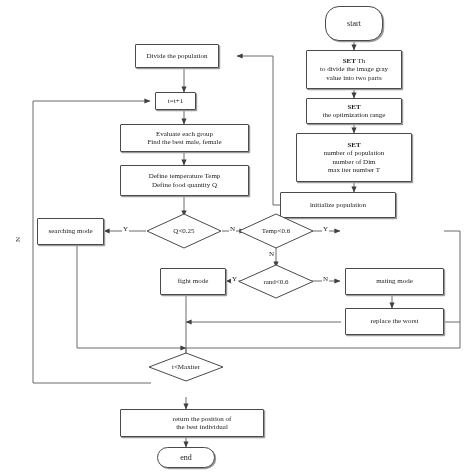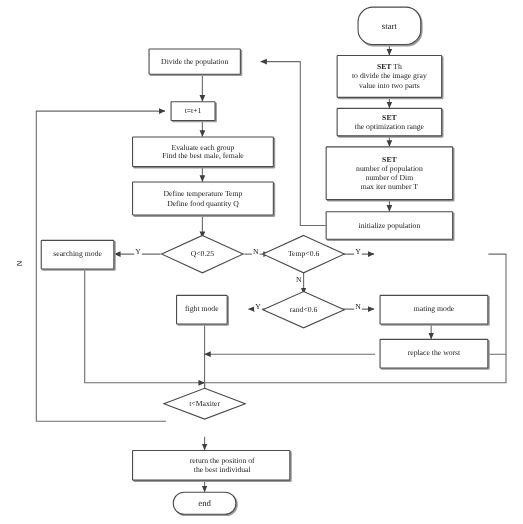--- a/index.html
+++ b/index.html
@@ -107,21 +107,21 @@
 
   <div class="node proc" style="left:296px;top:133px;width:116px;height:49px;font-size:7px;">
     <span class="txt">
       <b>SET</b><br>
       <span>number of population</span><br>
       <span>number of Dim</span><br>
       <span>max iter number  T</span>
     </span>
   </div>
 
-  <div class="node proc" style="left:296px;top:192px;width:116px;height:26px;font-size:7px;">
+  <div class="node proc" style="left:280px;top:192px;width:116px;height:26px;font-size:7px;">
     <span class="txt">initialize population</span>
   </div>
 
 
   <div class="node proc" style="left:345px;top:268px;width:99px;height:27px;font-size:7px;">
     <span class="txt">mating mode</span>
   </div>
 
   <div class="node proc" style="left:345px;top:308px;width:99px;height:27px;font-size:7px;">
     <span class="txt">replace the worst</span>
@@ -157,21 +157,21 @@
   </div>
 
   <div class="node term" style="left:157px;top:447px;width:58px;height:21px;font-size:8px;">
     <span class="txt">end</span>
   </div>
 
   <div class="node proc" style="left:37px;top:218px;width:67px;height:27px;font-size:7px;">
     <span class="txt">searching mode</span>
   </div>
 
-  <div class="node proc" style="left:160px;top:268px;width:47px;height:27px;font-size:7px;justify-content:center;">
+  <div class="node proc" style="left:160px;top:268px;width:66px;height:27px;font-size:7px;justify-content:center;">
     <span class="txt">fight mode</span>
   </div>
 
   <div class="diamond" style="left:146px;top:213px;width:76px;height:36px;font-size:7px;">
     <svg class="dshape" viewBox="0 0 76 36" xmlns="http://www.w3.org/2000/svg">
       <polygon points="38,1 75,18 38,35 1,18" fill="#ffffff" stroke="#4a4a4a" stroke-width="1"></polygon>
     </svg>
     <span class="dlabel">Q&lt;0.25</span>
   </div>
 

